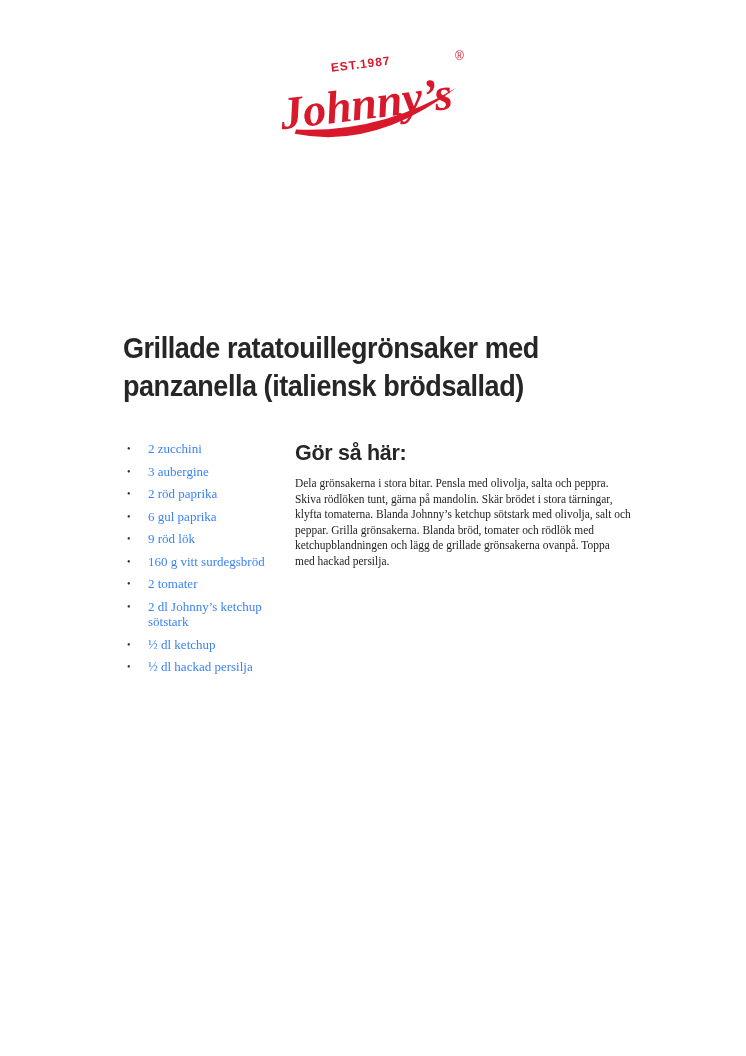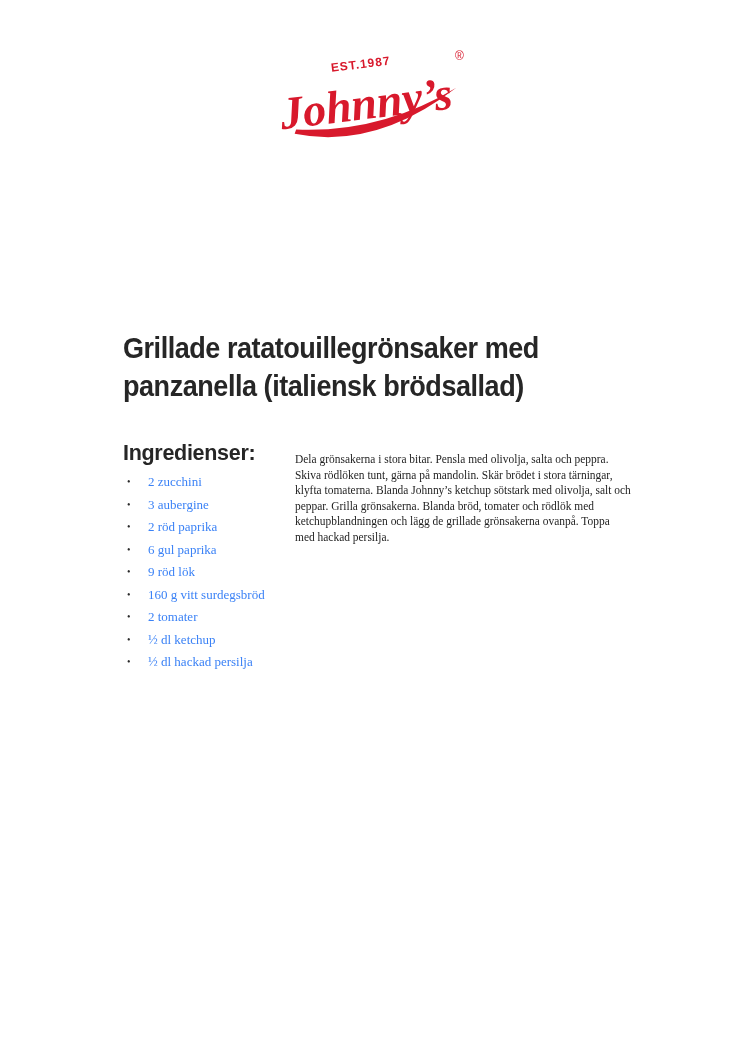--- a/index.html
+++ b/index.html
@@ -123,31 +123,32 @@
         <text class="brand-text" x="2" y="74" font-size="46" fill="#d8192c">Johnny’s</text>
         <path d="M14 80 Q 92 106 180 54 Q 100 90 16 76 Z" fill="#d8192c"></path>
       </g>
       <text class="reg-text" x="178" y="16" font-size="12" fill="#d8192c">®</text>
     </svg>
   </div>
 
   <h1 class="title">Grillade ratatouillegrönsaker med panzanella (italiensk brödsallad)</h1>
 
   <section class="col ingredients">
-    <h2>Ingredienser:</h2>
     <ul>
       <li>2 zucchini</li>
       <li>3 aubergine</li>
       <li>2 röd paprika</li>
       <li>6 gul paprika</li>
       <li>9 röd lök</li>
       <li>160 g vitt surdegsbröd</li>
       <li>2 tomater</li>
+      <li>2 dl Johnny’s ketchup sötstark</li>
       <li>½ dl ketchup</li>
       <li>½ dl hackad persilja</li>
     </ul>
   </section>
 
   <section class="col instructions">
+    <h2>Gör så här:</h2>
     <p>Dela grönsakerna i stora bitar. Pensla med olivolja, salta och peppra. Skiva rödlöken tunt, gärna på mandolin. Skär brödet i stora tärningar, klyfta tomaterna. Blanda Johnny’s ketchup sötstark med olivolja, salt och peppar. Grilla grönsakerna. Blanda bröd, tomater och rödlök med ketchupblandningen och lägg de grillade grönsakerna ovanpå. Toppa med hackad persilja.</p>
   </section>
 
 </div>
 
 </body></html>

